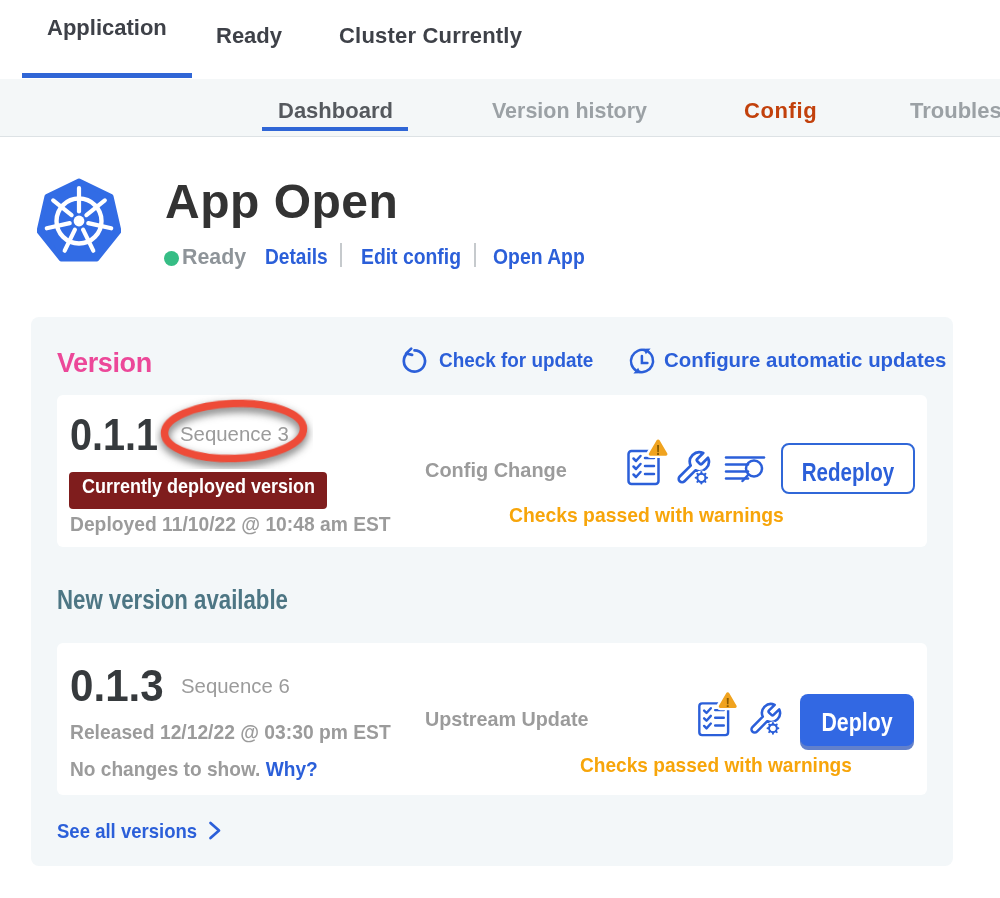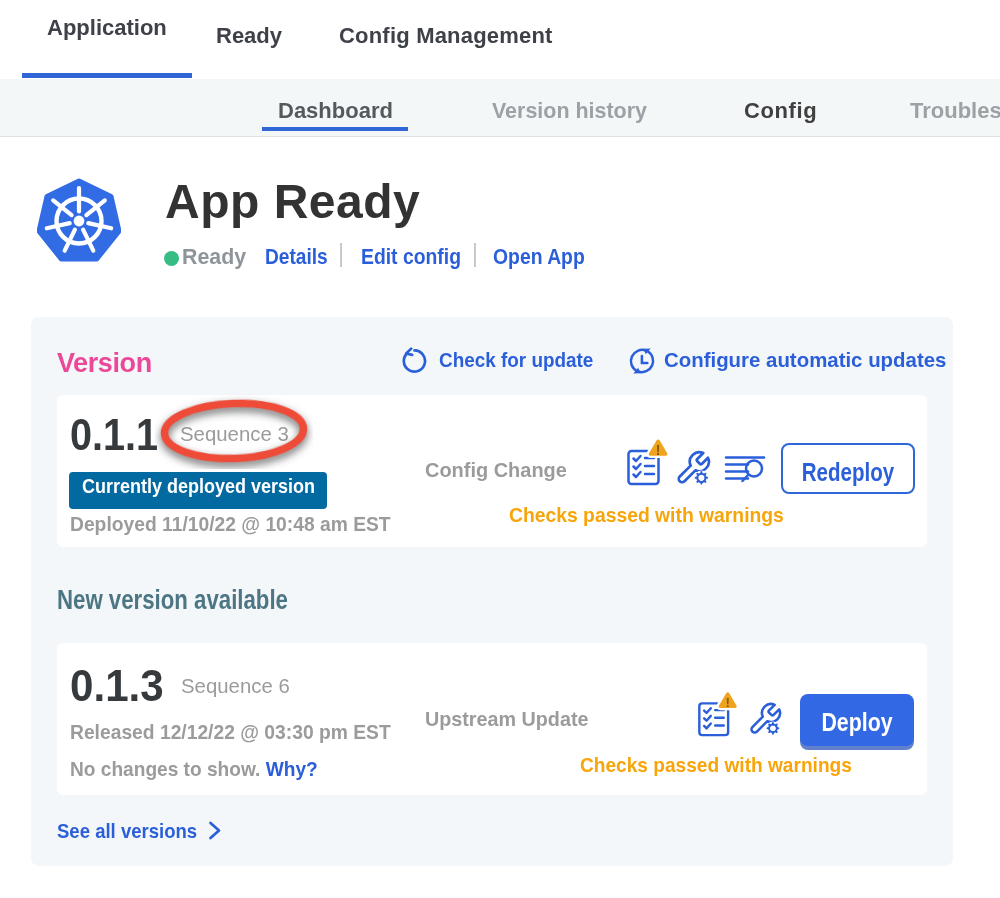--- a/index.html
+++ b/index.html
@@ -9,46 +9,46 @@
   .b { font-weight:bold; }
   .blue { color:#2b5fd9; }
   .sx { transform-origin:0 50%; }
 </style>
 </head>
 <body>
 
 <div class="abs" style="left:0;top:0;width:1000px;height:79px;background:#fff;"></div>
 <div class="abs b" style="left:47px;top:15px;font-size:22px;color:#3e4148;">Application</div>
 <div class="abs b" style="left:216px;top:23px;font-size:22px;color:#3e4148;">Ready</div>
-<div class="abs b" style="left:339px;top:23px;font-size:22px;color:#3e4148;letter-spacing:0.2px;">Config Management</div>
+<div class="abs b" style="left:339px;top:23px;font-size:22px;color:#3e4148;letter-spacing:0.2px;">Cluster Currently</div>
 <div class="abs" style="left:22px;top:73px;width:170px;height:5px;background:#3066d6;"></div>
 
 <div class="abs" style="left:0;top:79px;width:1000px;height:58px;background:#f4f7f8;border-bottom:1px solid #dde2e5;"></div>
 <div class="abs b" style="left:278px;top:98px;font-size:22px;color:#55595e;">Dashboard</div>
 <div class="abs b sx" style="left:492px;top:98px;font-size:22px;color:#9ba1a5;transform:scaleX(0.975);">Version history</div>
-<div class="abs b" style="left:744px;top:98px;font-size:22px;color:#404040;letter-spacing:0.6px;">Config</div>
+<div class="abs b" style="left:744px;top:98px;font-size:22px;color:#c2410c;letter-spacing:0.6px;">Config</div>
 <div class="abs b" style="left:910px;top:98px;font-size:22px;color:#9ba1a5;">Troubleshoot</div>
 <div class="abs" style="left:262px;top:127px;width:146px;height:4px;background:#3066d6;"></div>
 
 <svg class="abs" style="left:37px;top:178px;" width="84" height="86" viewBox="0 0 84 86">
   <path d="M42,3 L74.05,18.44 L81.97,53.12 L59.79,80.94 L24.21,80.94 L2.03,53.12 L9.95,18.44 Z" fill="#326ce5" stroke="#326ce5" stroke-width="5" stroke-linejoin="round"></path>
   <g stroke="#fff" stroke-width="4.2" stroke-linecap="round" fill="none">
     <circle cx="42" cy="43" r="22.5" stroke-width="4.4"></circle>
     <line x1="42" y1="10" x2="42" y2="33.5"></line>
     <line x1="67.8" y1="22.4" x2="49.4" y2="37.1"></line>
     <line x1="16.2" y1="22.4" x2="34.6" y2="37.1"></line>
     <line x1="74.2" y1="50.3" x2="51.3" y2="45.1"></line>
     <line x1="9.8" y1="50.3" x2="32.7" y2="45.1"></line>
     <line x1="56.3" y1="72.7" x2="46.1" y2="51.6"></line>
     <line x1="27.7" y1="72.7" x2="37.9" y2="51.6"></line>
   </g>
   <circle cx="42" cy="43" r="5.4" fill="#fff"></circle>
 </svg>
 
-<div class="abs b" style="left:165px;top:174px;font-size:48px;color:#333;letter-spacing:0.5px;">App Ready</div>
+<div class="abs b" style="left:165px;top:174px;font-size:48px;color:#333;letter-spacing:0.5px;">App Open</div>
 <div class="abs" style="left:164px;top:251px;width:15px;height:15px;border-radius:50%;background:#36bd85;"></div>
 <div class="abs b sx" style="left:182px;top:244px;font-size:22px;color:#8e9499;transform:scaleX(0.97);">Ready</div>
 <div class="abs b blue sx" style="left:265px;top:244px;font-size:22px;transform:scaleX(0.87);">Details</div>
 <div class="abs" style="left:340px;top:243px;width:2px;height:24px;background:#c6cacd;"></div>
 <div class="abs b blue sx" style="left:361px;top:244px;font-size:22px;transform:scaleX(0.88);">Edit config</div>
 <div class="abs" style="left:474px;top:243px;width:2px;height:24px;background:#c6cacd;"></div>
 <div class="abs b blue sx" style="left:493px;top:244px;font-size:22px;transform:scaleX(0.88);">Open App</div>
 
 <div class="abs" style="left:31px;top:317px;width:922px;height:549px;background:#f3f7f9;border-radius:8px;"></div>
 
@@ -70,21 +70,21 @@
   <path d="M16.3,2.8 L18.85,8.33 L23.6,2.4 Z" fill="#2b5fd9"></path>
 </svg>
 <div class="abs b blue sx" style="left:664px;top:348px;font-size:21px;transform:scaleX(0.972);">Configure automatic updates</div>
 
 <div class="abs" style="left:57px;top:395px;width:870px;height:152px;background:#fff;border-radius:6px;"></div>
 <div class="abs b sx" style="left:70px;top:409px;font-size:45px;color:#363a3d;transform:scaleX(0.88);">0.1.1</div>
 <div class="abs sx" style="left:180px;top:422px;font-size:21px;color:#9b9b9b;transform:scaleX(0.97);">Sequence 3</div>
 <svg class="abs" style="left:155px;top:393px;" width="158" height="76" viewBox="0 0 158 76">
   <ellipse cx="79" cy="38" rx="69.5" ry="27.5" fill="none" stroke="#ee4b38" stroke-width="7.5" transform="rotate(-2 79 38)" style="filter:drop-shadow(0px 4px 4px rgba(25,25,25,0.65));"></ellipse>
 </svg>
-<div class="abs b" style="left:69px;top:472px;width:258px;height:37px;border-radius:4px;background:#0369a1;color:#fff;font-size:20px;text-align:center;">
+<div class="abs b" style="left:69px;top:472px;width:258px;height:37px;border-radius:4px;background:#7f1d1d;color:#fff;font-size:20px;text-align:center;">
   <span style="display:block;white-space:nowrap;line-height:29px;transform:scaleX(0.9);transform-origin:50% 50%;">Currently deployed version</span>
 </div>
 <div class="abs b sx" style="left:70px;top:512px;font-size:21px;color:#9b9b9b;transform:scaleX(0.917);">Deployed 11/10/22 @ 10:48 am EST</div>
 <div class="abs b sx" style="left:425px;top:458px;font-size:21px;color:#9b9b9b;transform:scaleX(0.95);">Config Change</div>
 
 <svg class="abs" style="left:624px;top:435px;" width="50" height="52" viewBox="0 0 50 52">
   <g fill="none" stroke="#2b5fd9" stroke-width="2.5" stroke-linecap="round" stroke-linejoin="round">
     <rect x="4.5" y="16" width="30" height="33" rx="3"></rect>
     <path d="M9.5,23.5 l2.5,2.5 l4.5,-5"></path>
     <path d="M9.5,31.5 l2.5,2.5 l4.5,-5"></path>

